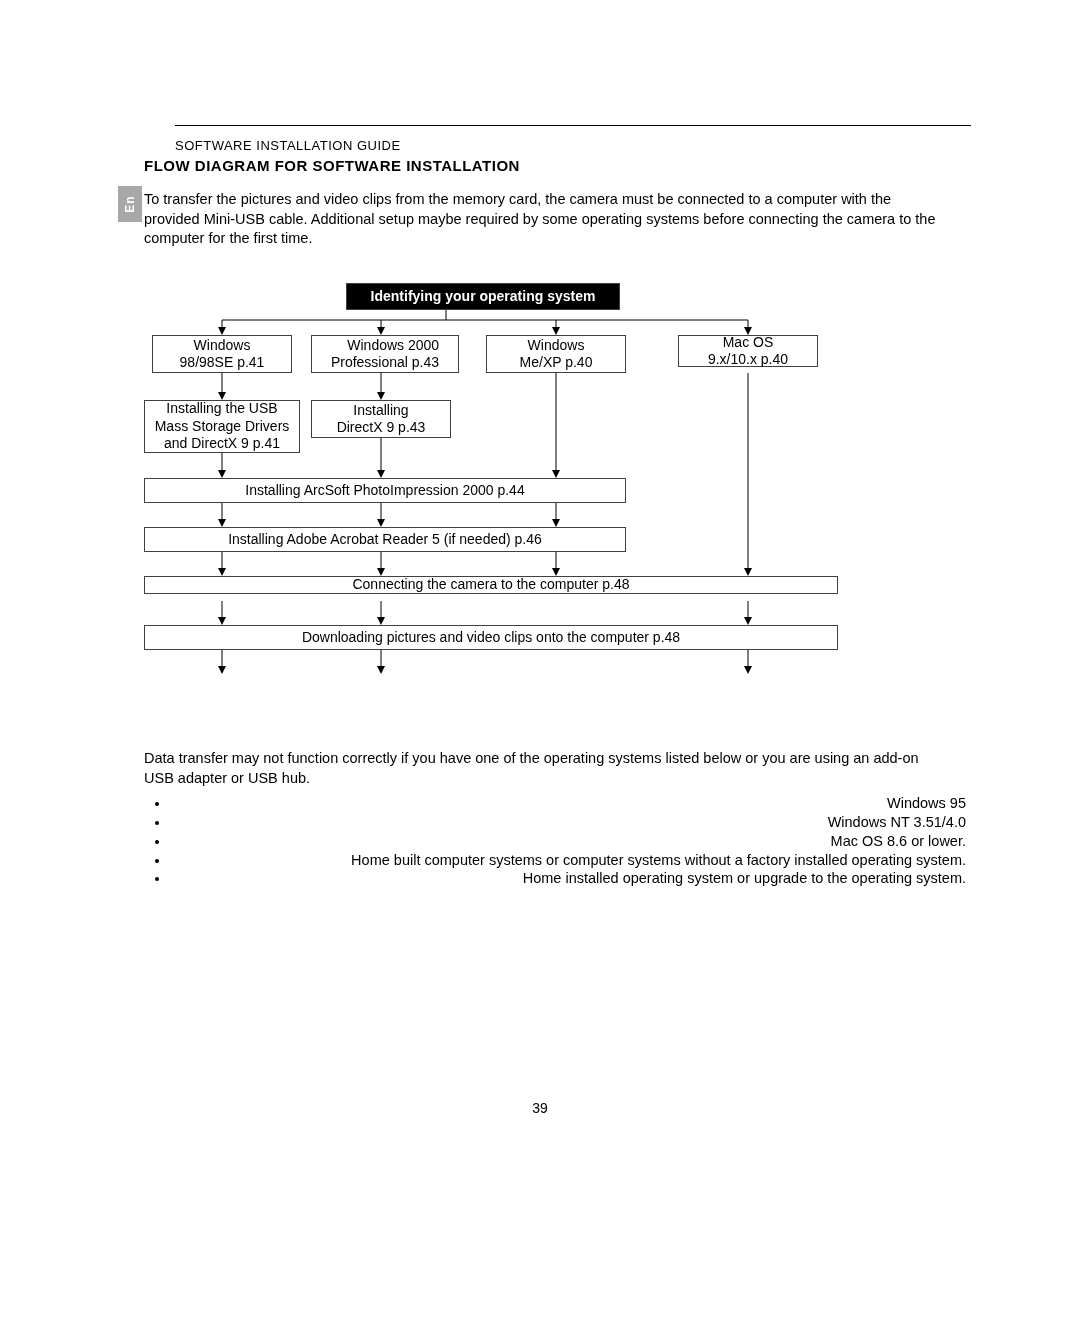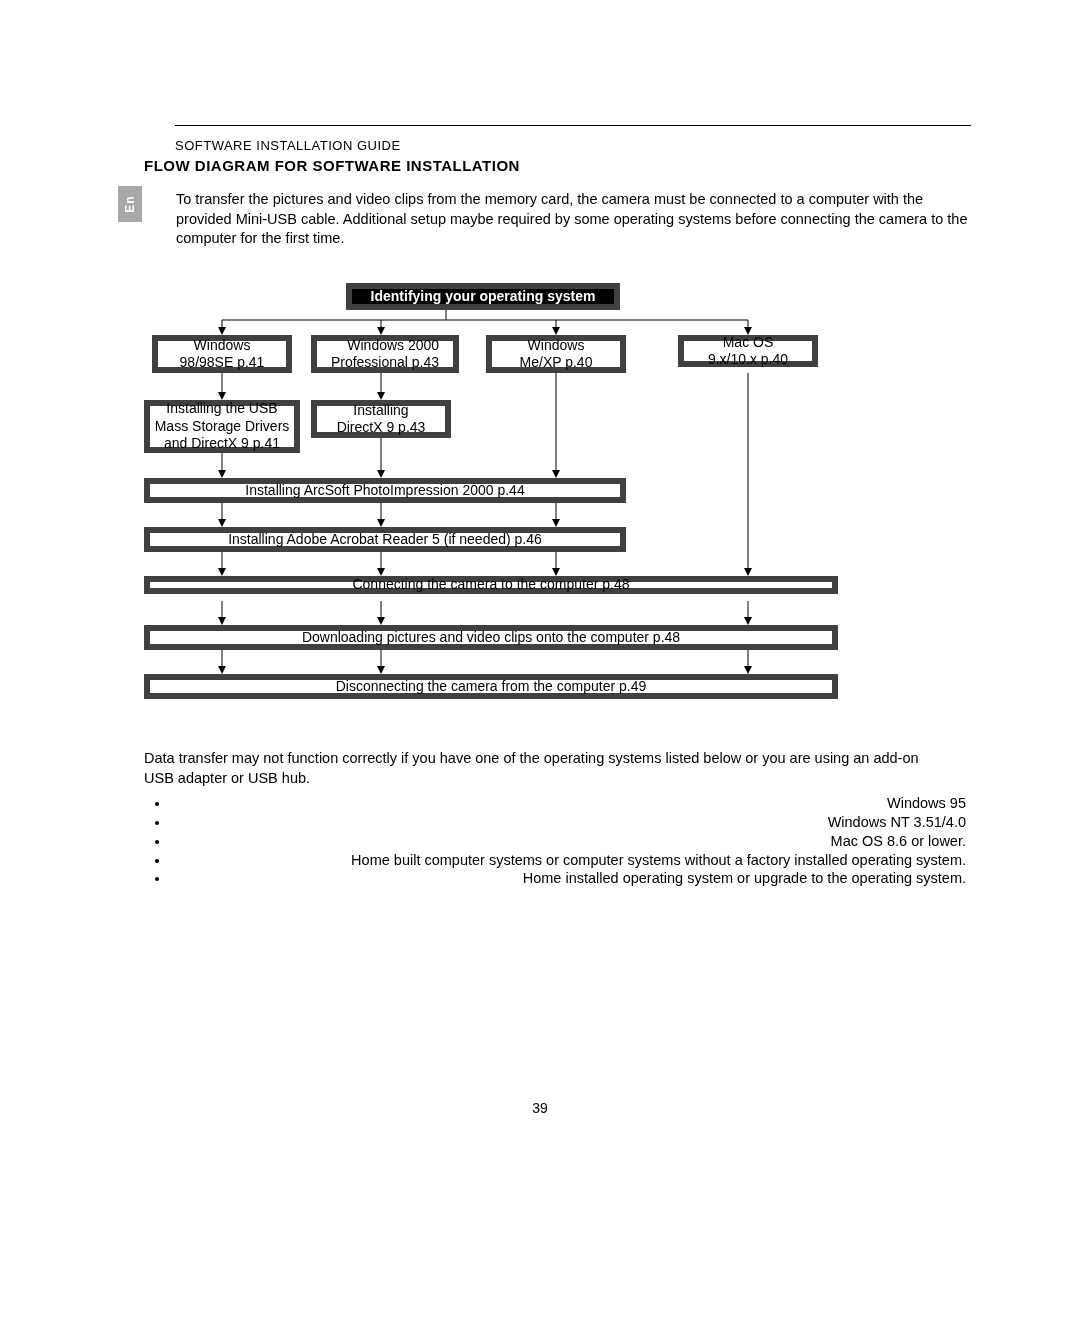--- a/index.html
+++ b/index.html
@@ -54,21 +54,20 @@
     font-size: 15px;
     letter-spacing: 0.5px;
   }
   .intro {
     position: absolute;
     left: 144px;
     top: 190px;
     width: 796px;
     font-size: 14.5px;
     line-height: 1.35;
-    margin-left: 32px;
   }
   .notice {
     position: absolute;
     left: 144px;
     top: 749px;
     width: 796px;
     font-size: 14.5px;
     line-height: 1.35;
   }
   ul.unsupported {
@@ -97,21 +96,21 @@
   .diagram {
     position: absolute;
     left: 144px;
     top: 283px;
     width: 796px;
     height: 420px;
   }
   .box {
     position: absolute;
     background: #fff;
-    border: 6px solid #404040;
+    border: 1px solid #404040;
     text-align: center;
     display: flex;
     align-items: center;
     justify-content: center;
     font-size: 14px;
     line-height: 1.25;
     box-sizing: border-box;
     padding: 2px 4px;
   }
   .header-box {
@@ -197,21 +196,20 @@
     <div class="box" style="left:342px; top:52px; width:140px; height:38px;">Windows<br>Me/XP p.40</div>
     <div class="box" style="left:534px; top:52px; width:140px; height:32px;">Mac OS<br>9.x/10.x p.40</div>
 
     <div class="box" style="left:0px;   top:117px; width:156px; height:53px;">Installing the USB<br>Mass Storage Drivers<br>and DirectX 9 p.41</div>
     <div class="box" style="left:167px; top:117px; width:140px; height:38px;">Installing<br>DirectX 9 p.43</div>
 
     <div class="box" style="left:0px; top:195px; width:482px; height:25px;">Installing ArcSoft PhotoImpression 2000 p.44</div>
     <div class="box" style="left:0px; top:244px; width:482px; height:25px;">Installing Adobe Acrobat Reader 5 (if needed) p.46</div>
     <div class="box" style="left:0px; top:293px; width:694px; height:18px;">Connecting the camera to the computer p.48</div>
     <div class="box" style="left:0px; top:342px; width:694px; height:25px;">Downloading pictures and video clips onto the computer p.48</div>
-    <div class="box" style="left:0px; top:391px; width:694px; height:25px;">Disconnecting the camera from the computer p.49</div>
 
   </div>
 
   <div class="notice">Data transfer may not function correctly if you have one of the operating systems listed below or you are using an add-on USB adapter or USB hub.</div>
 
   <ul class="unsupported">
     <li>Windows 95</li>
     <li>Windows NT 3.51/4.0</li>
     <li>Mac OS 8.6 or lower.</li>
     <li>Home built computer systems or computer systems without a factory installed operating system.</li>

